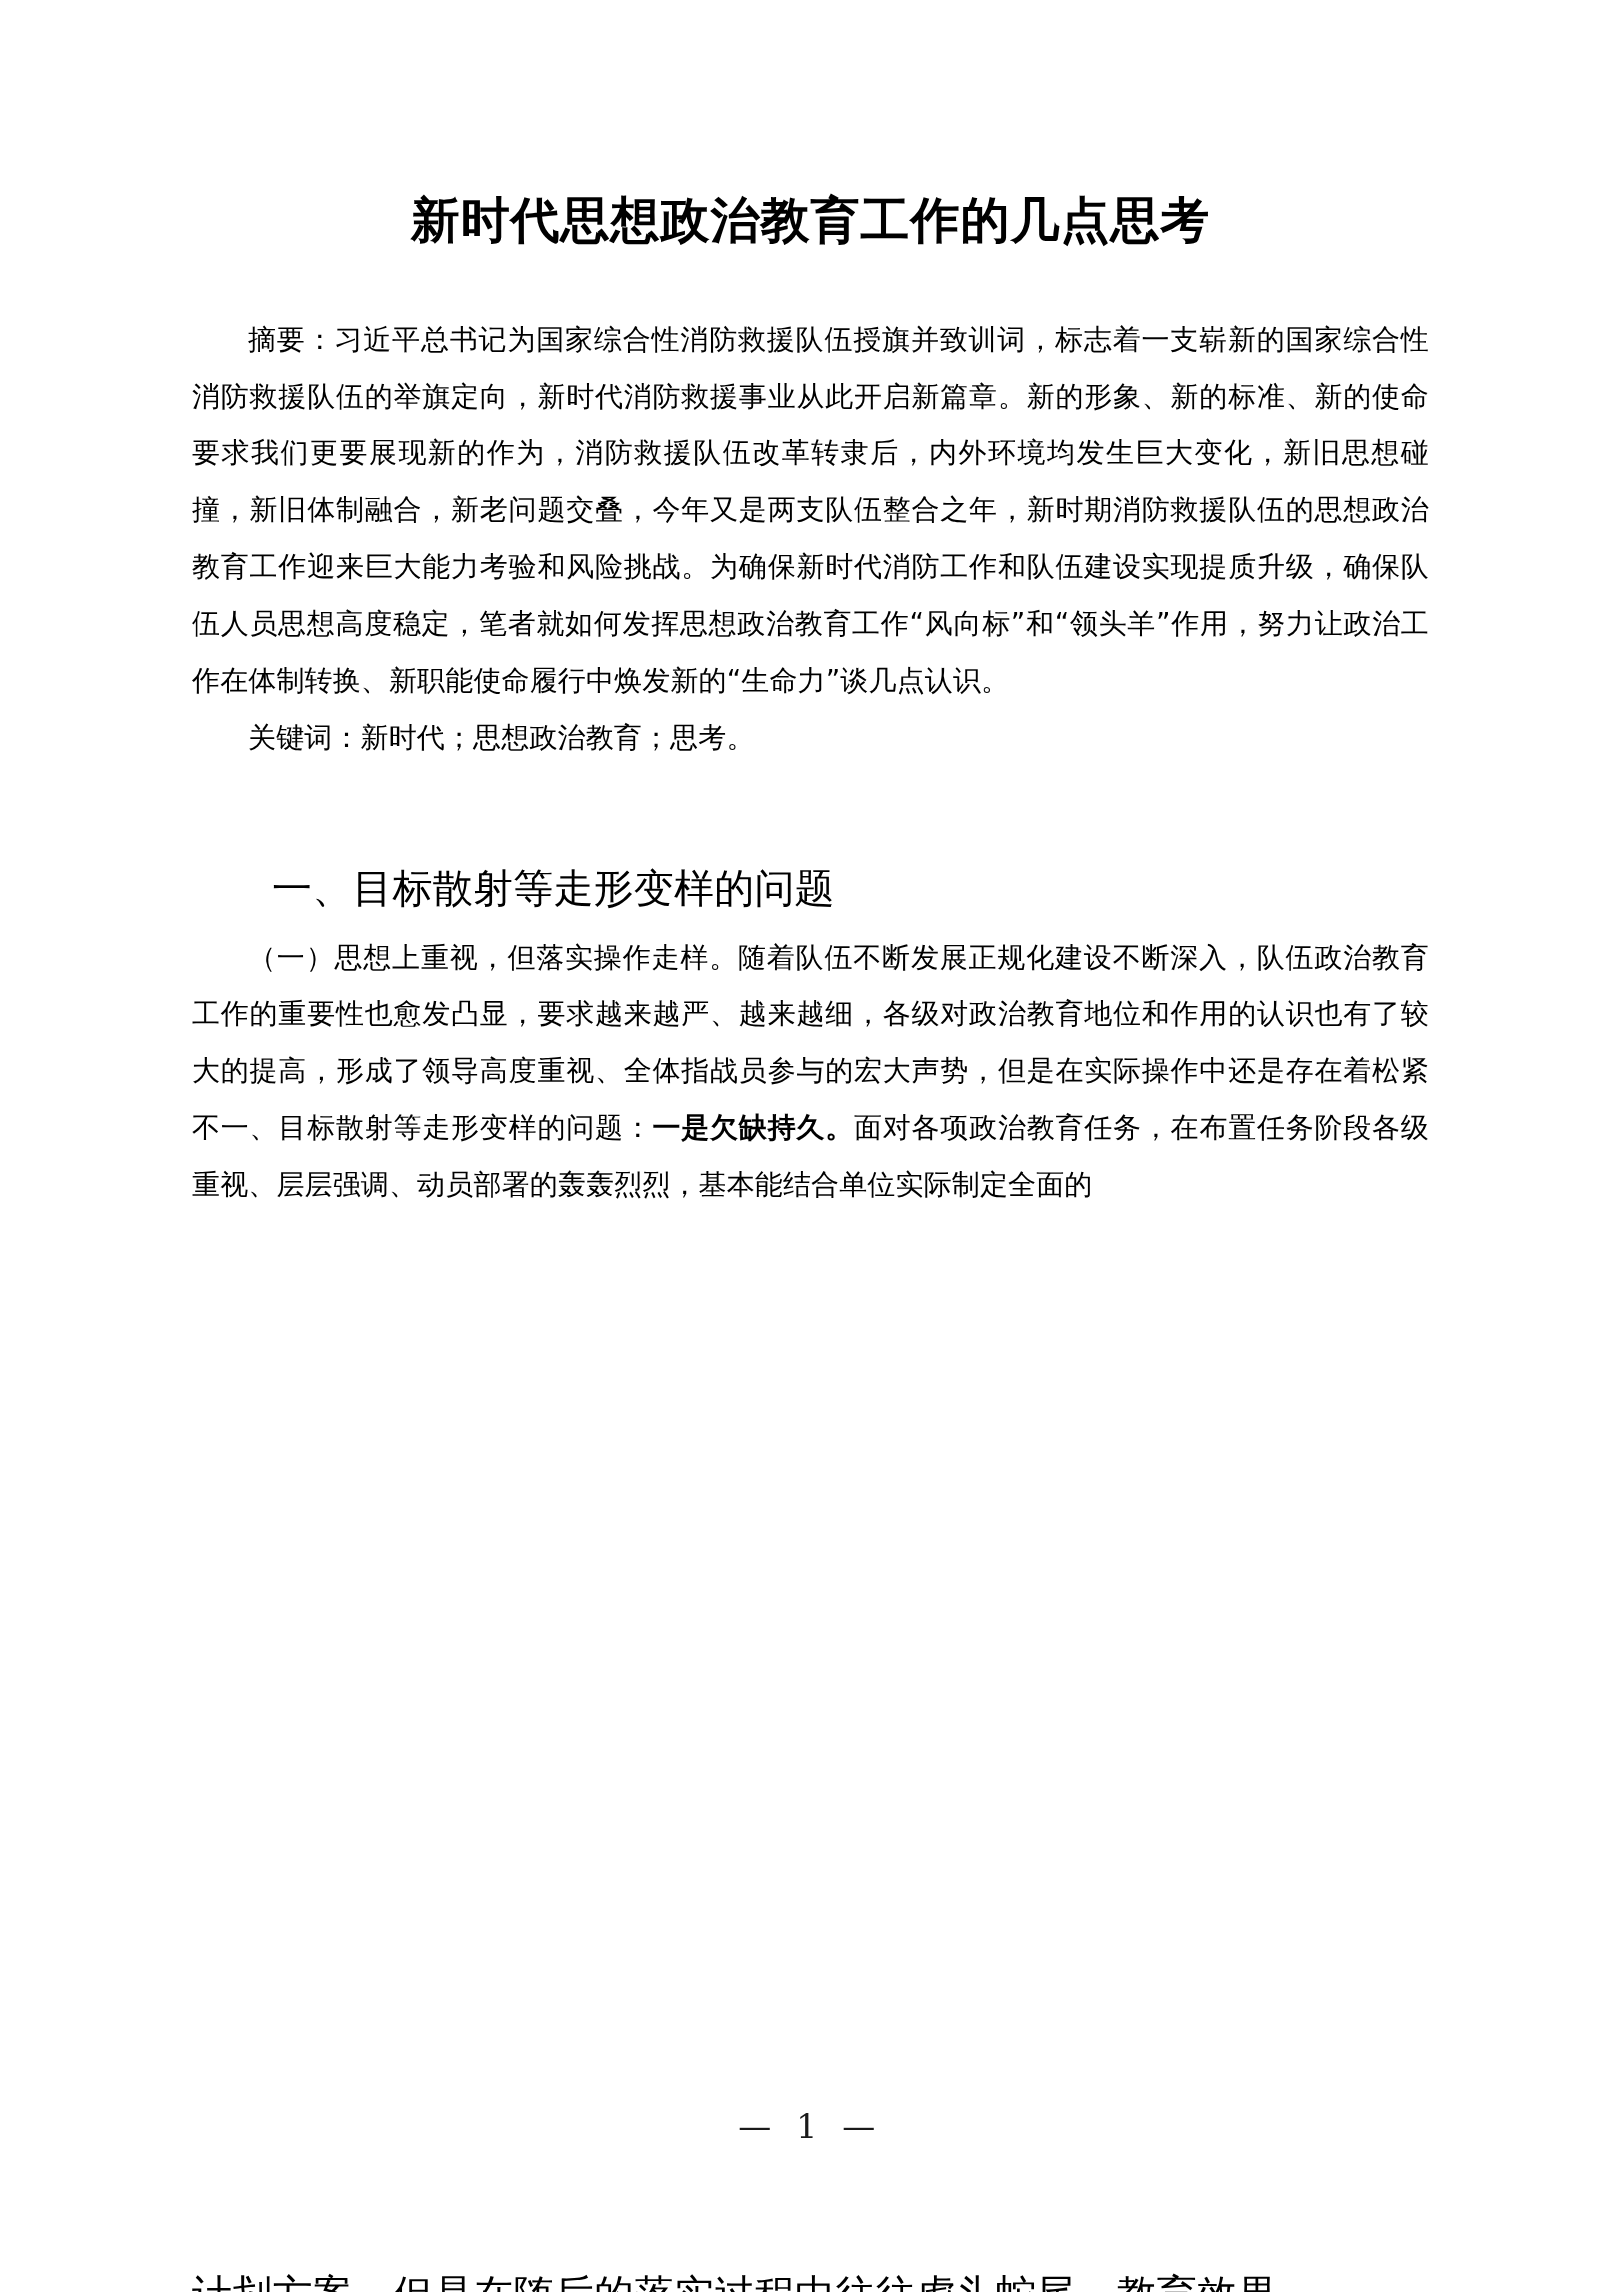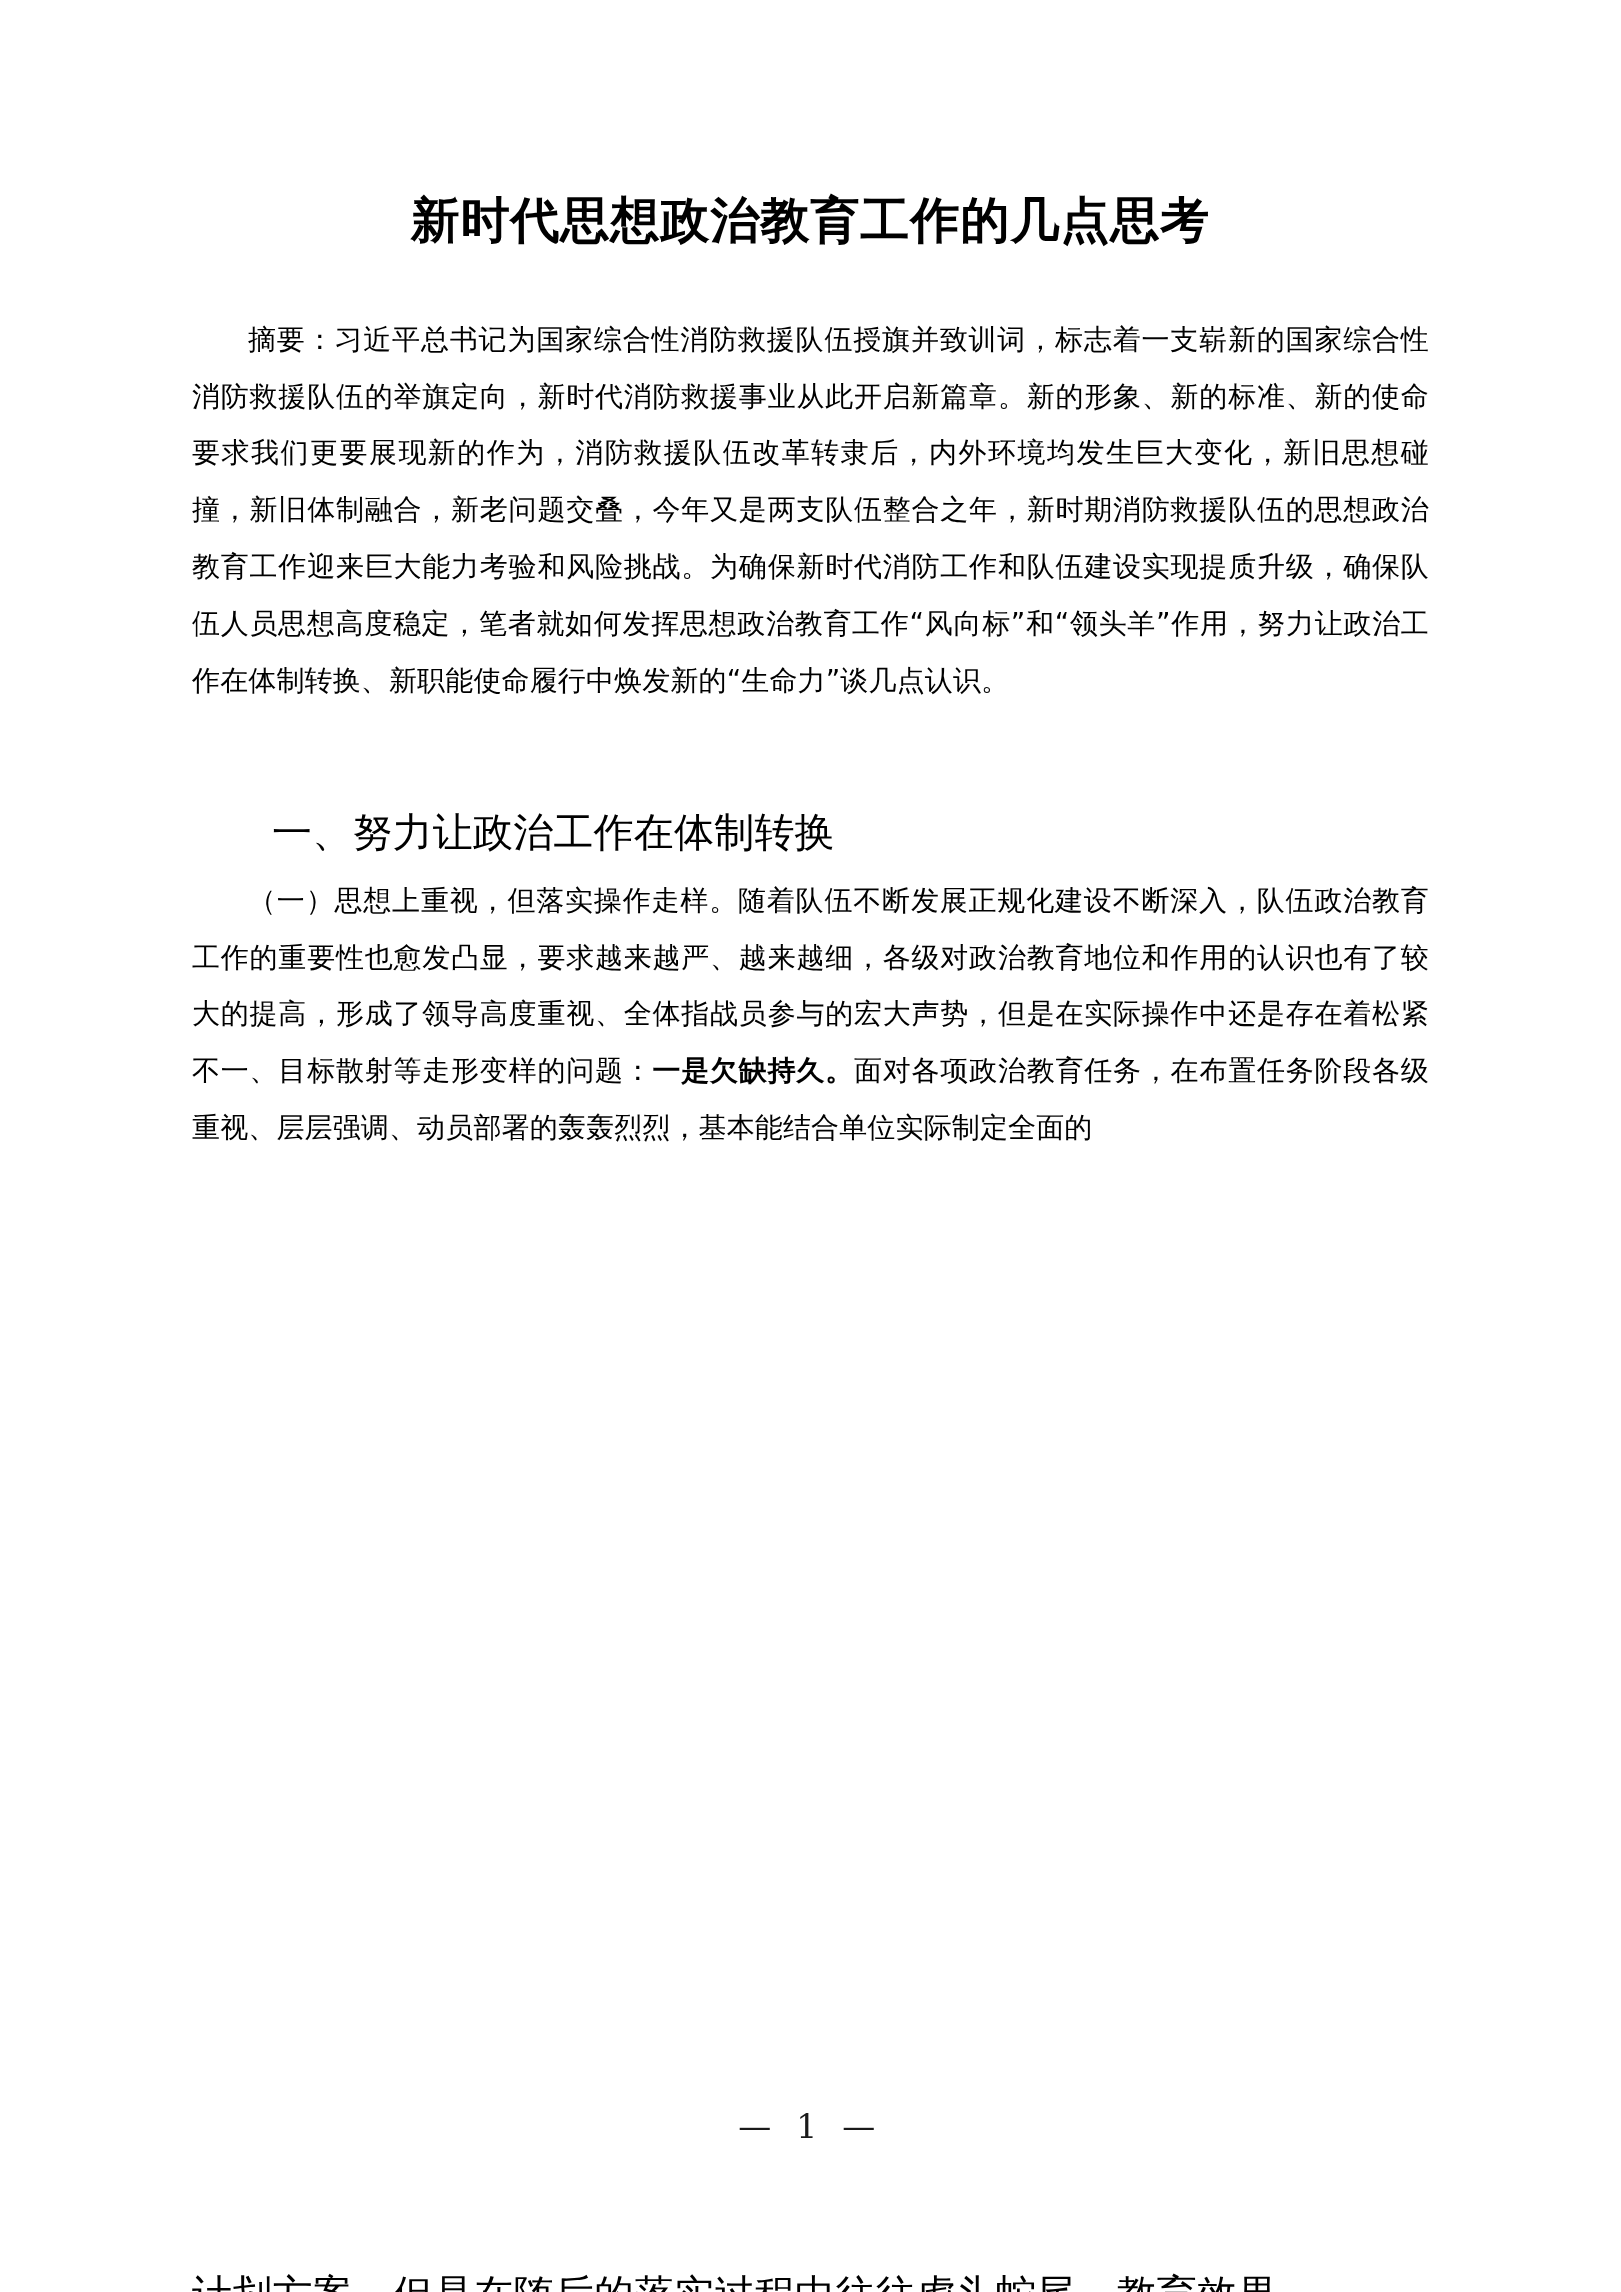--- a/index.html
+++ b/index.html
@@ -92,22 +92,23 @@
 <body>
 
 <div class="page">
 
   <div class="content">
 
     <h1 class="doc-title">新时代思想政治教育工作的几点思考</h1>
 
     <p class="para para-abstract">摘要：习近平总书记为国家综合性消防救援队伍授旗并致训词，标志着一支崭新的国家综合性消防救援队伍的举旗定向，新时代消防救援事业从此开启新篇章。新的形象、新的标准、新的使命要求我们更要展现新的作为，消防救援队伍改革转隶后，内外环境均发生巨大变化，新旧思想碰撞，新旧体制融合，新老问题交叠，今年又是两支队伍整合之年，新时期消防救援队伍的思想政治教育工作迎来巨大能力考验和风险挑战。为确保新时代消防工作和队伍建设实现提质升级，确保队伍人员思想高度稳定，笔者就如何发挥思想政治教育工作“风向标”和“领头羊”作用，努力让政治工作在体制转换、新职能使命履行中焕发新的“生命力”谈几点认识。</p>
 
+    <p class="para para-keywords">关键词：新时代；思想政治教育；思考。</p>
 
-    <p class="section-heading">一、努力让政治工作在体制转换</p>
+    <p class="section-heading">一、目标散射等走形变样的问题</p>
 
     <p class="para para-body"><span>（一）思想上重视，但落实操作走样。随着队伍不断发展正规化建设不断深入，队伍政治教育工作的重要性也愈发凸显，要求越来越严、越来越细，各级对政治教育地位和作用的认识也有了较大的提高，形成了领导高度重视、全体指战员参与的宏大声势，但是在实际操作中还是存在着松紧不一、目标散射等走形变样的问题：</span><span class="b">一是欠缺持久。</span><span>面对各项政治教育任务，在布置任务阶段各级重视、层层强调、动员部署的轰轰烈烈，基本能结合单位实际制定全面的</span></p>
 
   </div>
 
   <div class="page-footer">— 1 —</div>
 
   <div class="overflow-line">计划方案，但是在随后的落实过程中往往虎头蛇尾，教育效果</div>
 
 </div>

